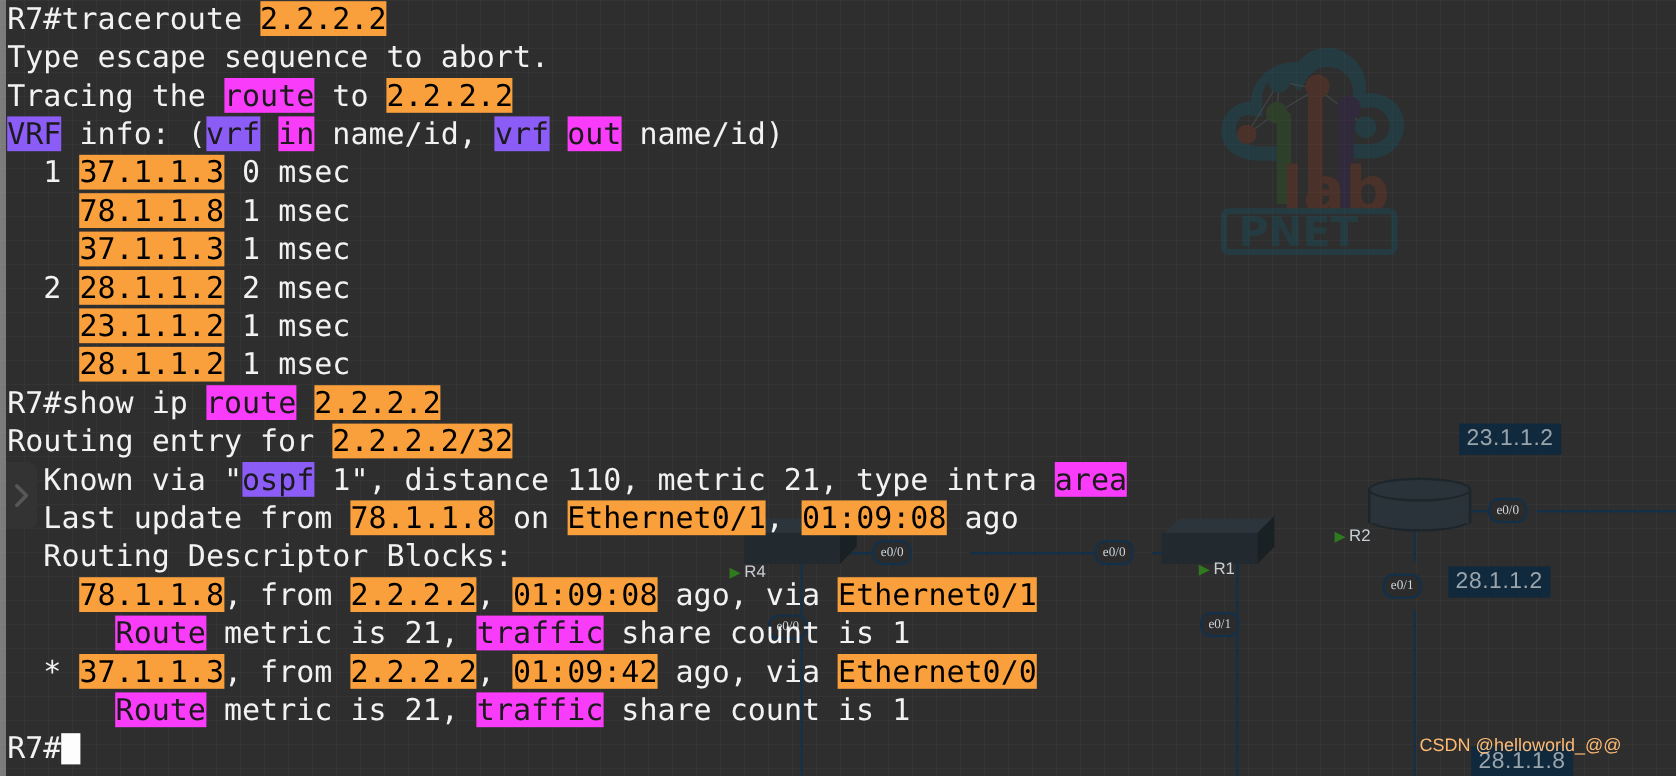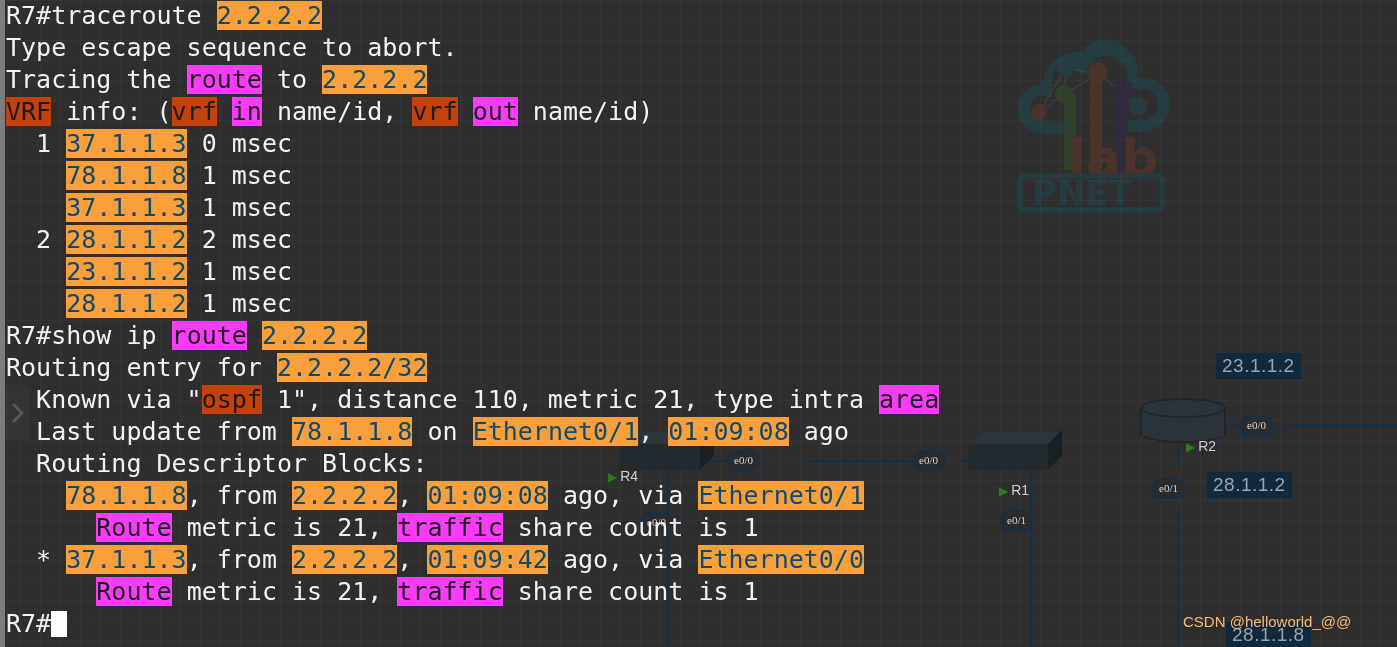--- a/index.html
+++ b/index.html
@@ -104,23 +104,23 @@
     position:absolute;left:0;top:0;width:1120px;
     font-family:"DejaVu Sans Mono","Liberation Mono",monospace;
     font-size:25px;
     line-height:32px;
     color:#f2f2f2;
     white-space:pre;
     padding-left:6px;
     box-sizing:border-box;
   }
   .tline{height:32px;white-space:pre;}
-  .hl-orange{background:#f9a03c;color:#0c4a6e;text-align:right;}
+  .hl-orange{background:#f9a03c;color:#000000;text-align:right;}
   .hl-magenta{background:#f93cf9;color:#1b1b1b;}
-  .hl-blue{background:#c2410c;color:#1b1b1b;}
+  .hl-blue{background:#8b5cf6;color:#1b1b1b;}
   .cursor-block{
     display:inline-block;width:16px;height:26px;background:#fdfdfd;
     vertical-align:-5px;
   }
 </style>
 </head>
 <body>
 
 <div id="topology-canvas">
 
@@ -141,30 +141,30 @@
   </div>
   <div class="node-label" style="left:608px;top:468px;">
     <span class="tri">▶</span><span>R4</span>
   </div>
 
   <div class="switch-node" style="left:968px;top:432px;">
     <div class="topf"></div>
     <div class="face"></div>
     <div class="side"></div>
   </div>
-  <div class="node-label" style="left:999px;top:465px;margin-top:17px;">
+  <div class="node-label" style="left:999px;top:465px;">
     <span class="tri">▶</span><span>R1</span>
   </div>
 
   <div class="router-node" style="left:1140px;top:398px;">
     <div class="bot"></div>
     <div class="body"></div>
     <div class="top"></div>
   </div>
-  <div class="node-label" style="left:1186px;top:438px;">
+  <div class="node-label" style="left:1112px;top:438px;">
     <span class="tri">▶</span><span>R2</span>
   </div>
 
   <div class="iface-badge" style="left:727px;top:450px;">e0/0</div>
   <div class="iface-badge" style="left:912px;top:450px;">e0/0</div>
   <div class="iface-badge" style="left:1000px;top:510px;">e0/1</div>
   <div class="iface-badge" style="left:1240px;top:415px;">e0/0</div>
   <div class="iface-badge" style="left:1152px;top:478px;">e0/1</div>
   <div class="iface-badge" style="left:640px;top:512px;">e0/0</div>
 

